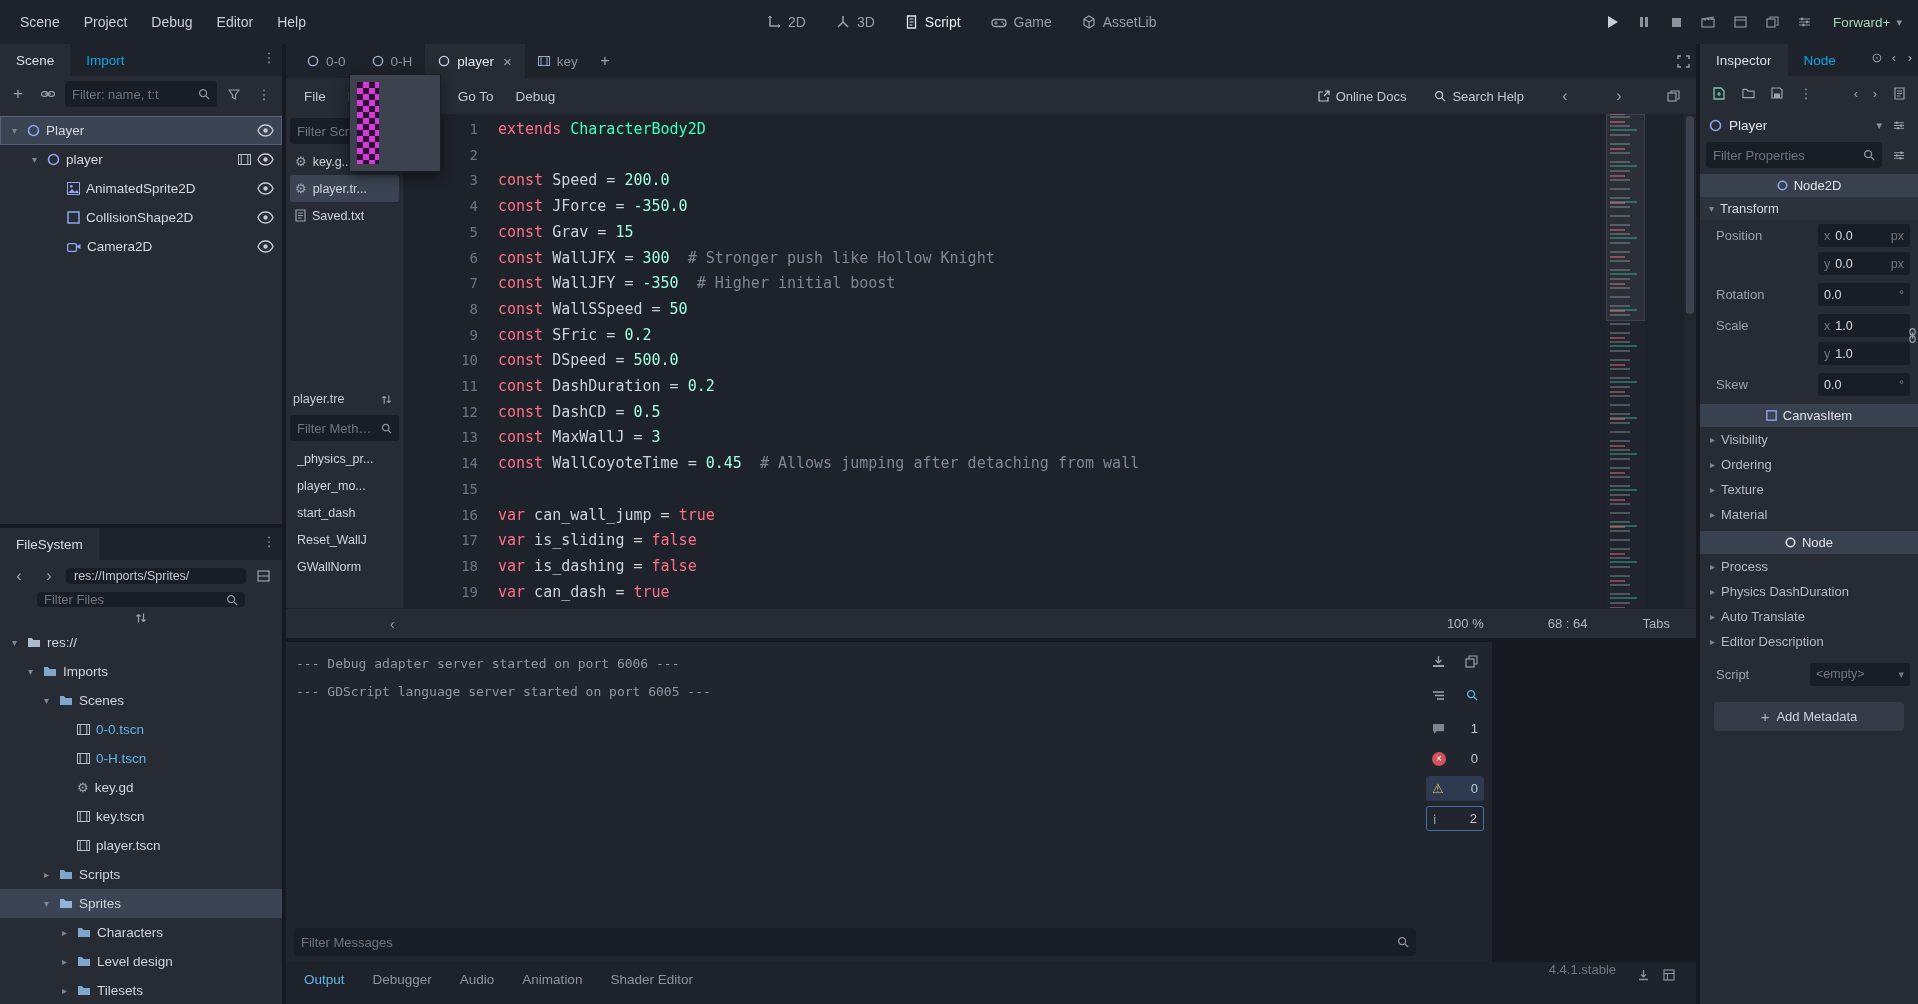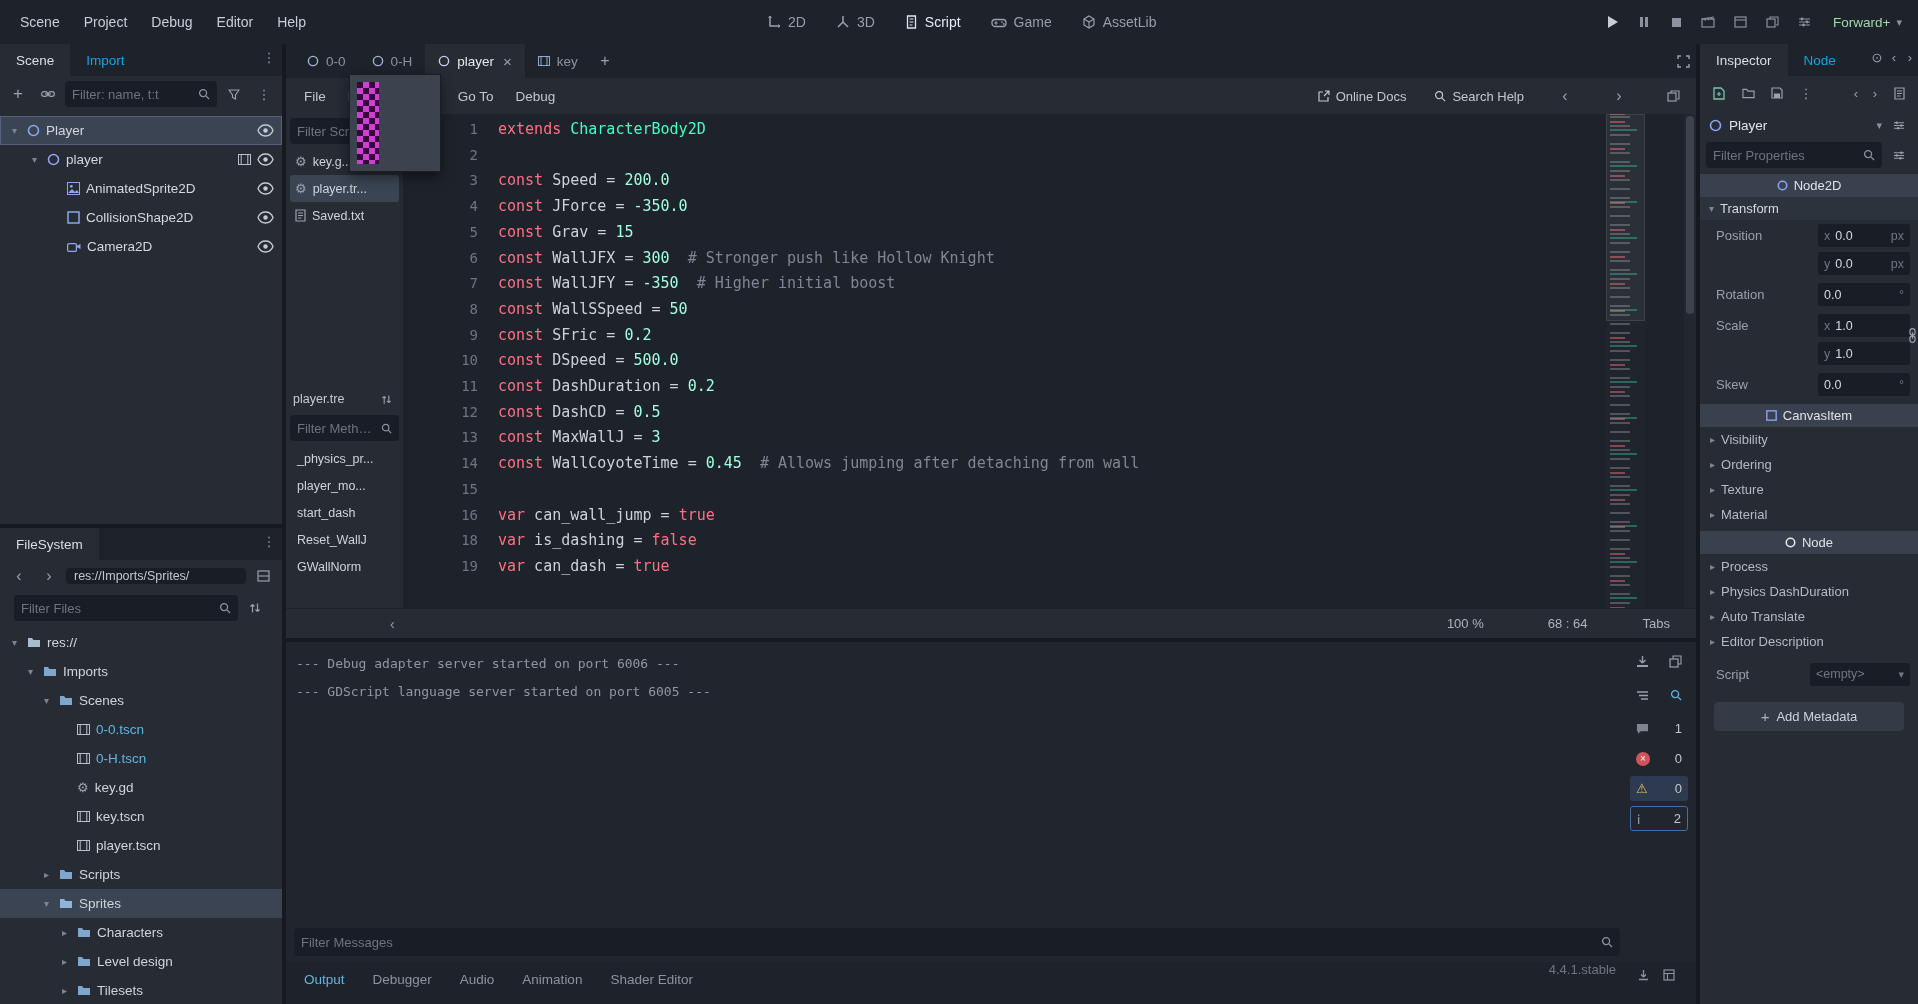--- a/index.html
+++ b/index.html
@@ -40,21 +40,21 @@
   .srow { height:29px; display:flex; align-items:center; gap:6px; padding-right:8px; font-size:13.5px; color:#d4d8de; }
   .srow .tarrow { width:13px; text-align:center; color:#7d8592; font-size:10px; }
   .srow .spacer { flex:1; }
   .srow.sel { background:#3a4453; outline:1px solid #55617a; outline-offset:-1px; }
   .d0 { padding-left:8px; } .d1 { padding-left:28px; } .d2 { padding-left:48px; }
   .nicon { display:flex; }
 
   .fs-dock { position:absolute; left:0; top:528px; width:282px; height:476px; background:#262b34; overflow:hidden; }
   .fs-nav { height:32px; display:flex; align-items:center; gap:4px; padding:0 6px; }
   .pathbox { flex:1; background:#191d25; border-radius:4px; height:16px; display:flex; align-items:center; padding:0 8px; font-size:12.5px; color:#c3c8cf; white-space:nowrap; overflow:hidden; }
-  .fs-filter { height:32px; display:flex; align-items:center; gap:4px; padding:0 14px; }
+  .fs-filter { height:32px; display:flex; align-items:center; gap:4px; padding:0 14px;flex-direction:column; }
   .frow { height:29px; display:flex; align-items:center; gap:6px; font-size:13.5px; color:#d0d4db; padding-right:6px; }
   .frow .tarrow { width:13px; text-align:center; color:#7d8592; font-size:10px; flex:none; }
   .frow.sel { background:#3a4453; }
   .frow .blue { color:#5fb6e5; }
   .f0 { padding-left:8px; } .f1 { padding-left:24px; } .f2 { padding-left:40px; } .f3 { padding-left:58px; }
   .flabel { white-space:nowrap; overflow:hidden; text-overflow:ellipsis; }
 
   
   .scene-tabs { position:absolute; left:286px; top:44px; width:1410px; height:34px; background:#1d222b; display:flex; align-items:stretch; padding-left:8px; }
   .stab { display:flex; align-items:center; gap:7px; padding:0 13px; font-size:13.5px; color:#8d939e; }
@@ -97,21 +97,21 @@
   .mm-view { position:absolute; left:0; right:0; top:0; height:42%; background:rgba(255,255,255,.05); border:1px solid rgba(255,255,255,.09); }
   .vscroll { position:absolute; top:0; right:0; width:12px; height:100%; background:#23272f; }
   .vthumb { position:absolute; left:2px; right:2px; top:2px; height:40%; background:#3d434e; border-radius:6px; }
   .se-status { position:absolute; left:0; right:0; bottom:0; height:30px; display:flex; align-items:center; background:#262b34; border-top:1px solid #1d222b; font-size:13px; color:#aeb4bd; }
   .st-collapse { margin-left:104px; color:#9aa1ab; font-size:14px; }
   .st-zoom { margin-left:auto; }
   .st-cursor { margin-left:64px; }
   .st-indent { margin-left:55px; margin-right:26px; }
 
   
-  .bottom-dock { position:absolute; left:286px; top:642px; width:1410px; height:320px; background:#21262e; }
+  .bottom-dock { position:absolute; left:286px; top:642px; width:1206px; height:320px; background:#21262e; }
   .log { padding:8px 0 0 10px; font-family:"DejaVu Sans Mono", monospace; font-size:13px; color:#8f97a3; }
   .log div { line-height:28px; white-space:pre; }
   .out-filter { position:absolute; left:8px; right:76px; bottom:6px; height:28px; }
   .gutter { position:absolute; top:6px; right:8px; width:58px; }
   .gut-row { display:flex; gap:8px; margin-bottom:8px; }
   .cnt { display:flex; align-items:center; height:25px; margin:5px 0; padding:0 6px; border-radius:3px; }
   .cnt .n { margin-left:auto; font-size:13px; color:#c3c8cf; }
   .cnt.on { background:#2e3a50; }
   .cnt.framed { border:1px solid #3f6fae; }
   .err-ic { width:14px; height:14px; border-radius:50%; background:#d0525a; color:#fff; font-size:10px; display:flex; align-items:center; justify-content:center; }
@@ -703,20 +703,21 @@
           <div class="code-line"><span class="ln">7</span><span class="cd"><span class="tok-kw">const</span><span class="tok-pl"> WallJFY = </span><span class="tok-num">-350</span><span class="tok-cm">  # Higher initial boost</span></span></div>
           <div class="code-line"><span class="ln">8</span><span class="cd"><span class="tok-kw">const</span><span class="tok-pl"> WallSSpeed = </span><span class="tok-num">50</span></span></div>
           <div class="code-line"><span class="ln">9</span><span class="cd"><span class="tok-kw">const</span><span class="tok-pl"> SFric = </span><span class="tok-num">0.2</span></span></div>
           <div class="code-line"><span class="ln">10</span><span class="cd"><span class="tok-kw">const</span><span class="tok-pl"> DSpeed = </span><span class="tok-num">500.0</span></span></div>
           <div class="code-line"><span class="ln">11</span><span class="cd"><span class="tok-kw">const</span><span class="tok-pl"> DashDuration = </span><span class="tok-num">0.2</span></span></div>
           <div class="code-line"><span class="ln">12</span><span class="cd"><span class="tok-kw">const</span><span class="tok-pl"> DashCD = </span><span class="tok-num">0.5</span></span></div>
           <div class="code-line"><span class="ln">13</span><span class="cd"><span class="tok-kw">const</span><span class="tok-pl"> MaxWallJ = </span><span class="tok-num">3</span></span></div>
           <div class="code-line"><span class="ln">14</span><span class="cd"><span class="tok-kw">const</span><span class="tok-pl"> WallCoyoteTime = </span><span class="tok-num">0.45</span><span class="tok-cm">  # Allows jumping after detaching from wall</span></span></div>
           <div class="code-line"><span class="ln">15</span><span class="cd"></span></div>
           <div class="code-line"><span class="ln">16</span><span class="cd"><span class="tok-kw">var</span><span class="tok-pl"> can_wall_jump = </span><span class="tok-bool">true</span></span></div>
+          <div class="code-line"><span class="ln">17</span><span class="cd"><span class="tok-kw">var</span><span class="tok-pl"> is_sliding = </span><span class="tok-bool">false</span></span></div>
           <div class="code-line"><span class="ln">18</span><span class="cd"><span class="tok-kw">var</span><span class="tok-pl"> is_dashing = </span><span class="tok-bool">false</span></span></div>
           <div class="code-line"><span class="ln">19</span><span class="cd"><span class="tok-kw">var</span><span class="tok-pl"> can_dash = </span><span class="tok-bool">true</span></span></div>
         </div>
       <div class="minimap">
           <div class="mm-view"></div>
         </div>
       <div class="vscroll">
           <div class="vthumb"></div>
         </div>
     </div>

